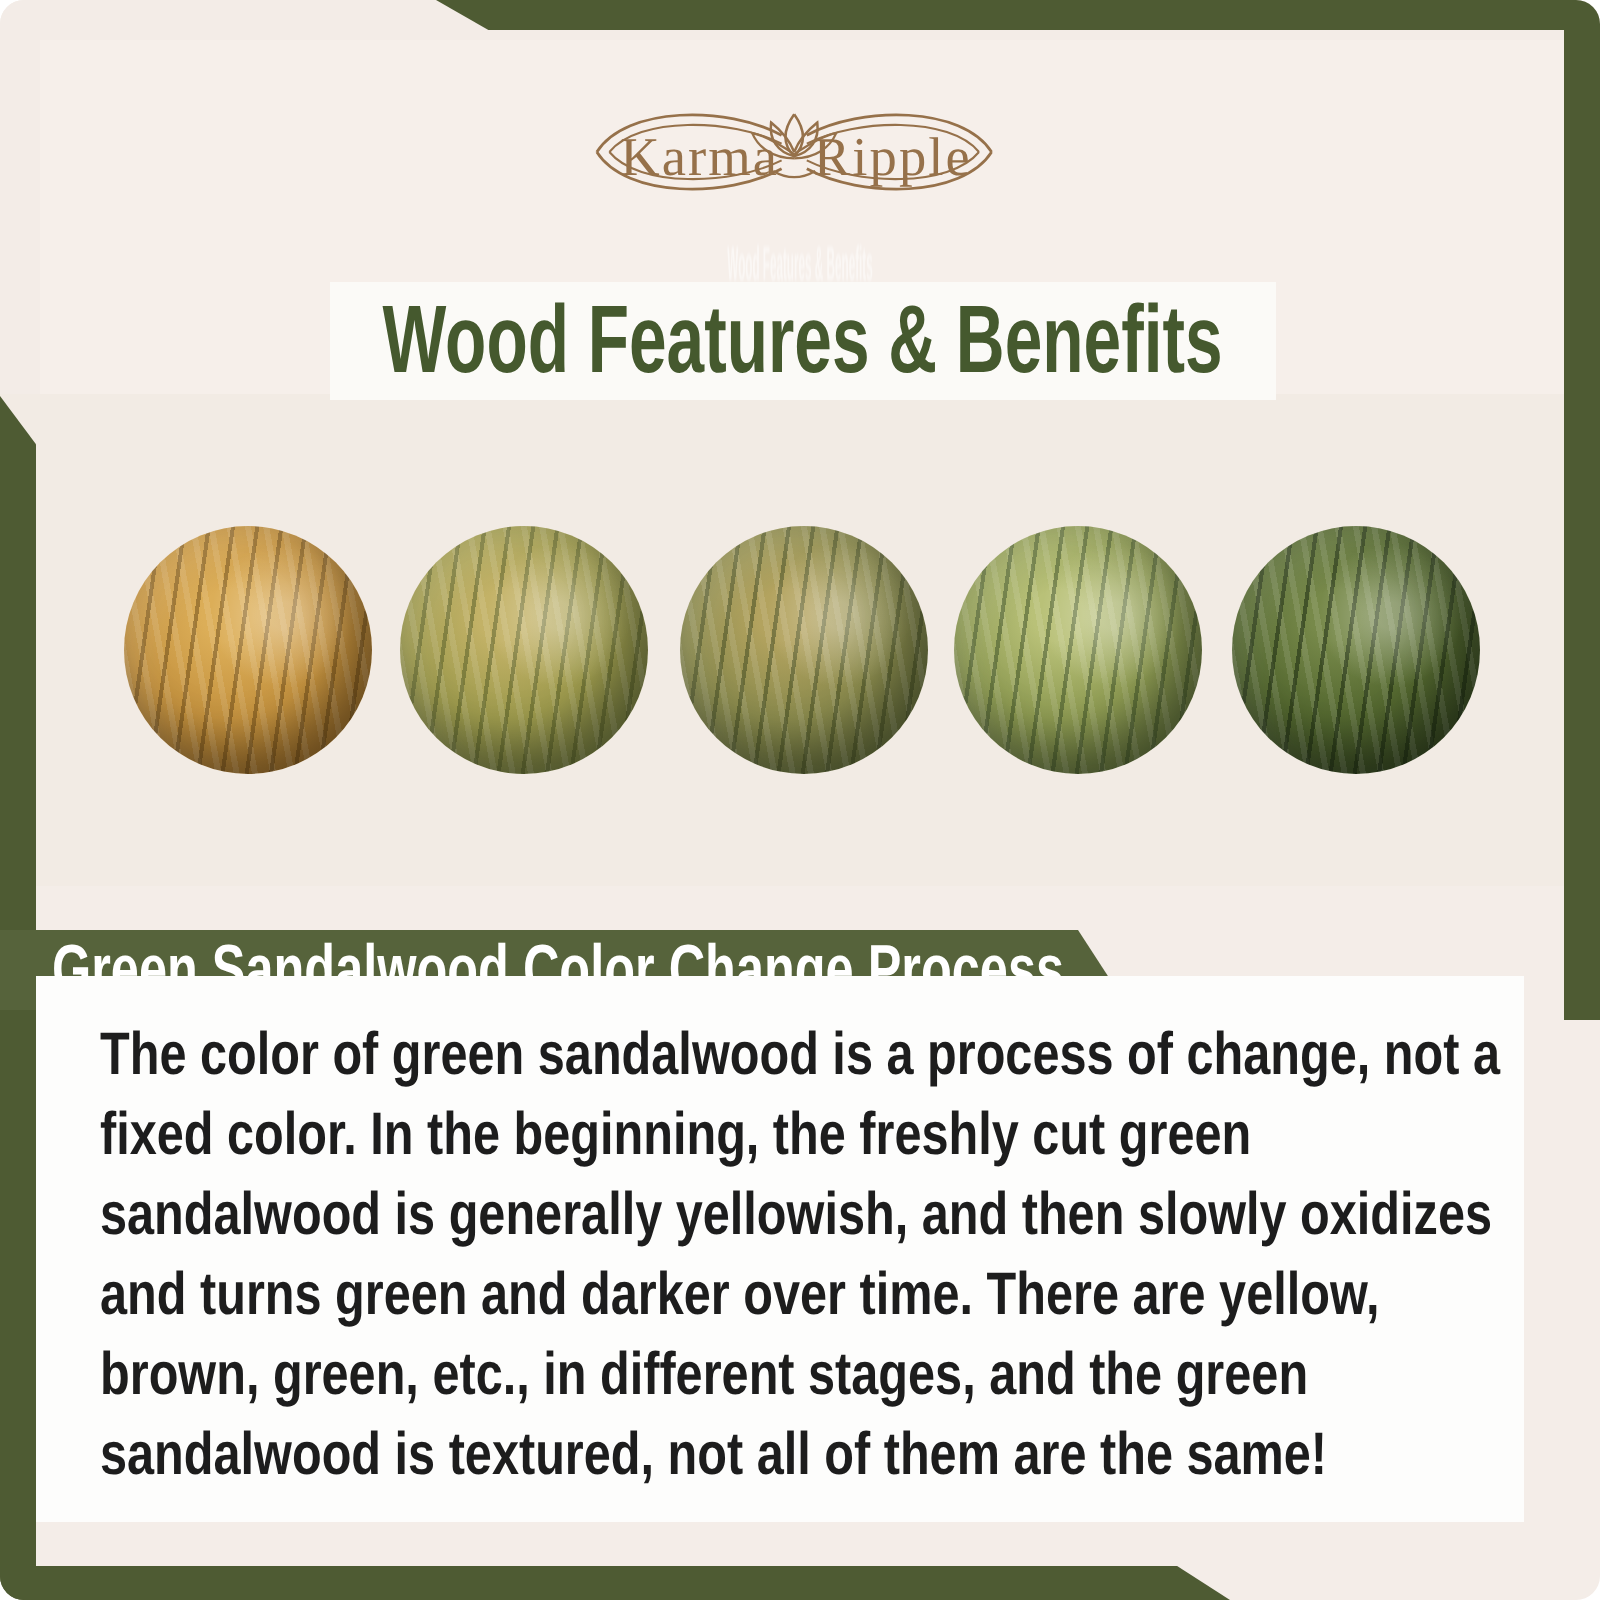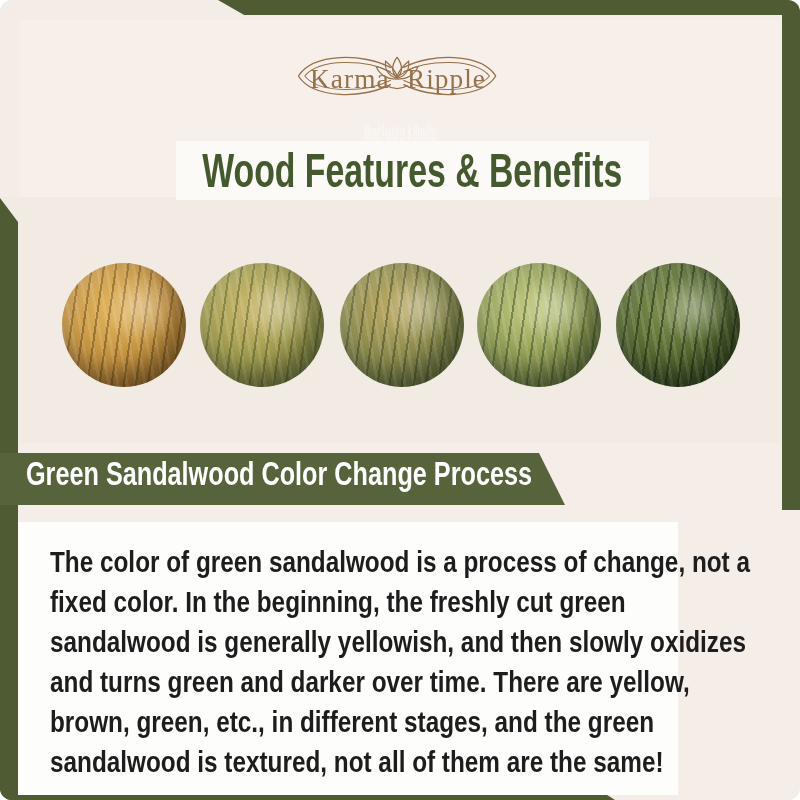--- a/index.html
+++ b/index.html
@@ -36,47 +36,47 @@
   
   .logo{position:absolute;left:290px;top:44px;width:210px;height:64px;}
   .logo svg{display:block;width:100%;height:100%;}
   .logo text{font-family:"Liberation Serif",serif;fill:var(--logo-brown);letter-spacing:1px;}
   .logo path{stroke:var(--logo-brown);fill:none;}
 
   
   .title-ghost{position:absolute;left:0;top:119px;width:800px;text-align:center;
     font-size:24px;font-weight:bold;color:rgba(255,255,255,0.55);filter:blur(1px);
     white-space:nowrap;z-index:3;}
-  .title-band{position:absolute;left:176px;top:141px;width:473px;height:59px;background:var(--band-white);
+  .title-band{position:absolute;left:165px;top:141px;width:473px;height:59px;background:var(--band-white);
     z-index:4;display:flex;align-items:flex-end;justify-content:center;}
   .title-band h1{margin:0;font-size:48px;line-height:59px;font-weight:bold;color:var(--title-green);
     white-space:nowrap;letter-spacing:0px;}
 
   
   .bead{position:absolute;top:66px;width:124px;height:124px;border-radius:50%;
     background:
       radial-gradient(circle at 64% 36%, rgba(255,255,255,0.30) 0 6%, rgba(255,255,255,0) 32%),
       repeating-linear-gradient(98deg, rgba(0,0,0,0) 0 5px, var(--streak) 5px 7px, rgba(0,0,0,0) 7px 12px),
       repeating-linear-gradient(80deg, rgba(255,255,255,0.10) 0 3px, rgba(0,0,0,0) 3px 9px),
       radial-gradient(circle at 42% 36%, var(--light) 0 12%, var(--base) 48%, var(--edge) 80%);
     box-shadow:inset -10px -14px 24px rgba(0,0,0,0.28), inset 8px 10px 18px rgba(255,255,255,0.12);}
   .bead1{left:62px;}
   .bead2{left:200px;}
   .bead3{left:340px;}
   .bead4{left:477px;}
   .bead5{left:616px;}
 
   
-  .banner{position:absolute;left:0;top:453px;width:565px;height:52px;background:var(--banner-green);
+  .banner{position:absolute;left:0;top:465px;width:565px;height:40px;background:var(--banner-green);
     clip-path:polygon(0 0,95.4% 0,100% 100%,0 100%);text-decoration:underline;}
   .banner span{display:inline-block;margin-left:26px;font-size:34px;line-height:40px;font-weight:bold;
     color:#ffffff;white-space:nowrap;}
 
   
-  .text-panel{position:absolute;left:18px;top:522px;width:660px;height:273px;background:var(--panel-white);}
+  .text-panel{position:absolute;left:18px;top:488px;width:744px;height:273px;background:var(--panel-white);}
   .body-lines{position:absolute;left:32px;top:20px;}
   .body-line{font-size:30px;line-height:40px;font-weight:bold;color:var(--text-dark);white-space:nowrap;}
 </style>
 </head>
 <body>
 
 <div class="canvas">
 
   <div class="top-section">
     <div class="top-section-inner"></div>

